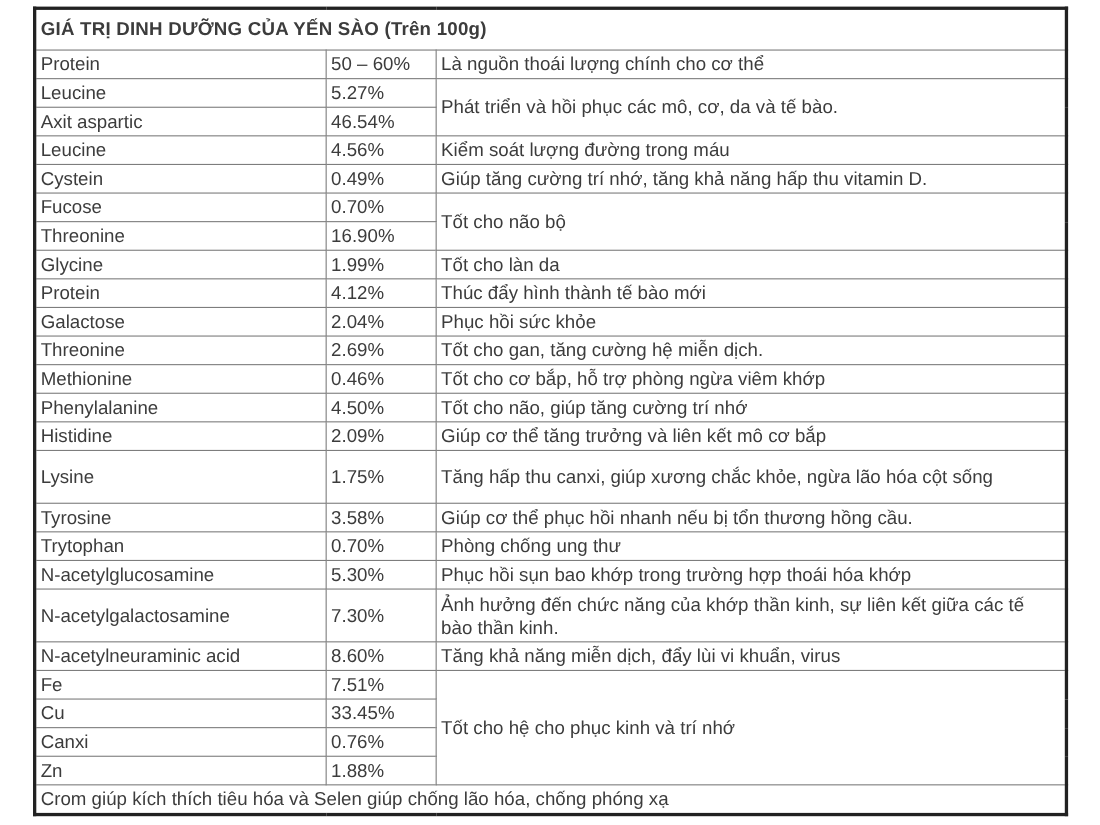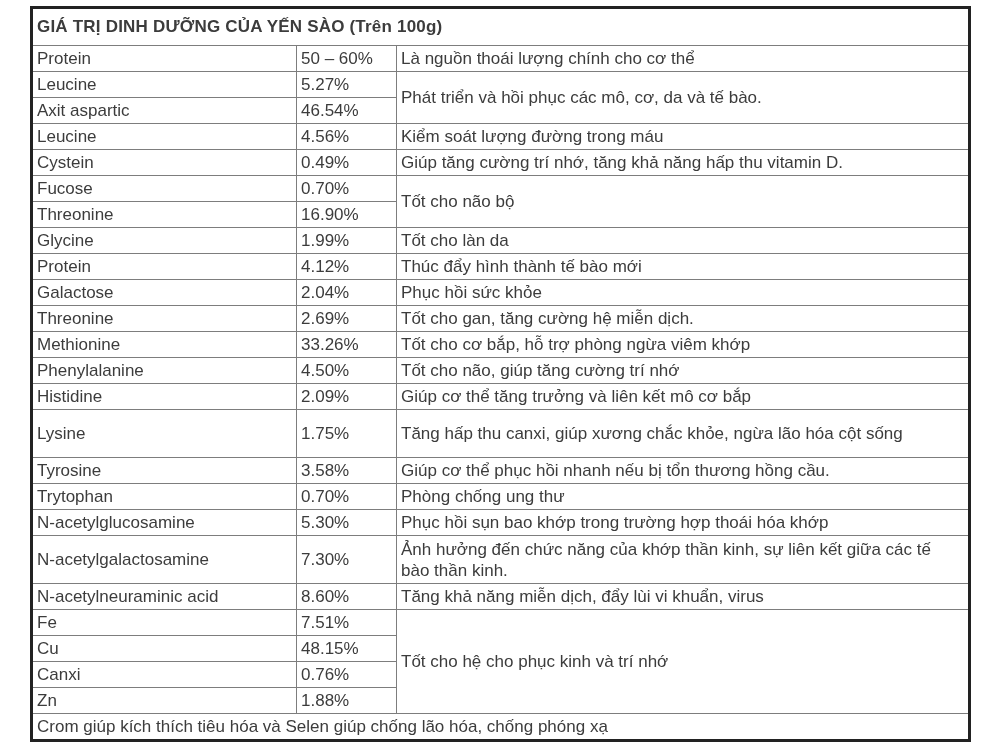--- a/index.html
+++ b/index.html
@@ -119,21 +119,21 @@
     </tr>
 
     <tr class="row">
       <td class="c1">Threonine</td>
       <td class="c2">2.69%</td>
       <td class="c3">Tốt cho gan, tăng cường hệ miễn dịch.</td>
     </tr>
 
     <tr class="row">
       <td class="c1">Methionine</td>
-      <td class="c2">33.26%</td>
+      <td class="c2">0.46%</td>
       <td class="c3">Tốt cho cơ bắp, hỗ trợ phòng ngừa viêm khớp</td>
     </tr>
 
     <tr class="row">
       <td class="c1">Phenylalanine</td>
       <td class="c2">4.50%</td>
       <td class="c3">Tốt cho não, giúp tăng cường trí nhớ</td>
     </tr>
 
     <tr class="row">
@@ -178,21 +178,21 @@
       <td class="c3">Tăng khả năng miễn dịch, đẩy lùi vi khuẩn, virus</td>
     </tr>
 
     <tr class="row">
       <td class="c1">Fe</td>
       <td class="c2">7.51%</td>
       <td class="c3" rowspan="4">Tốt cho hệ cho phục kinh và trí nhớ</td>
     </tr>
     <tr class="row sub">
       <td class="c1">Cu</td>
-      <td class="c2">48.15%</td>
+      <td class="c2">33.45%</td>
     </tr>
     <tr class="row sub">
       <td class="c1">Canxi</td>
       <td class="c2">0.76%</td>
     </tr>
     <tr class="row sub">
       <td class="c1">Zn</td>
       <td class="c2">1.88%</td>
     </tr>
 

